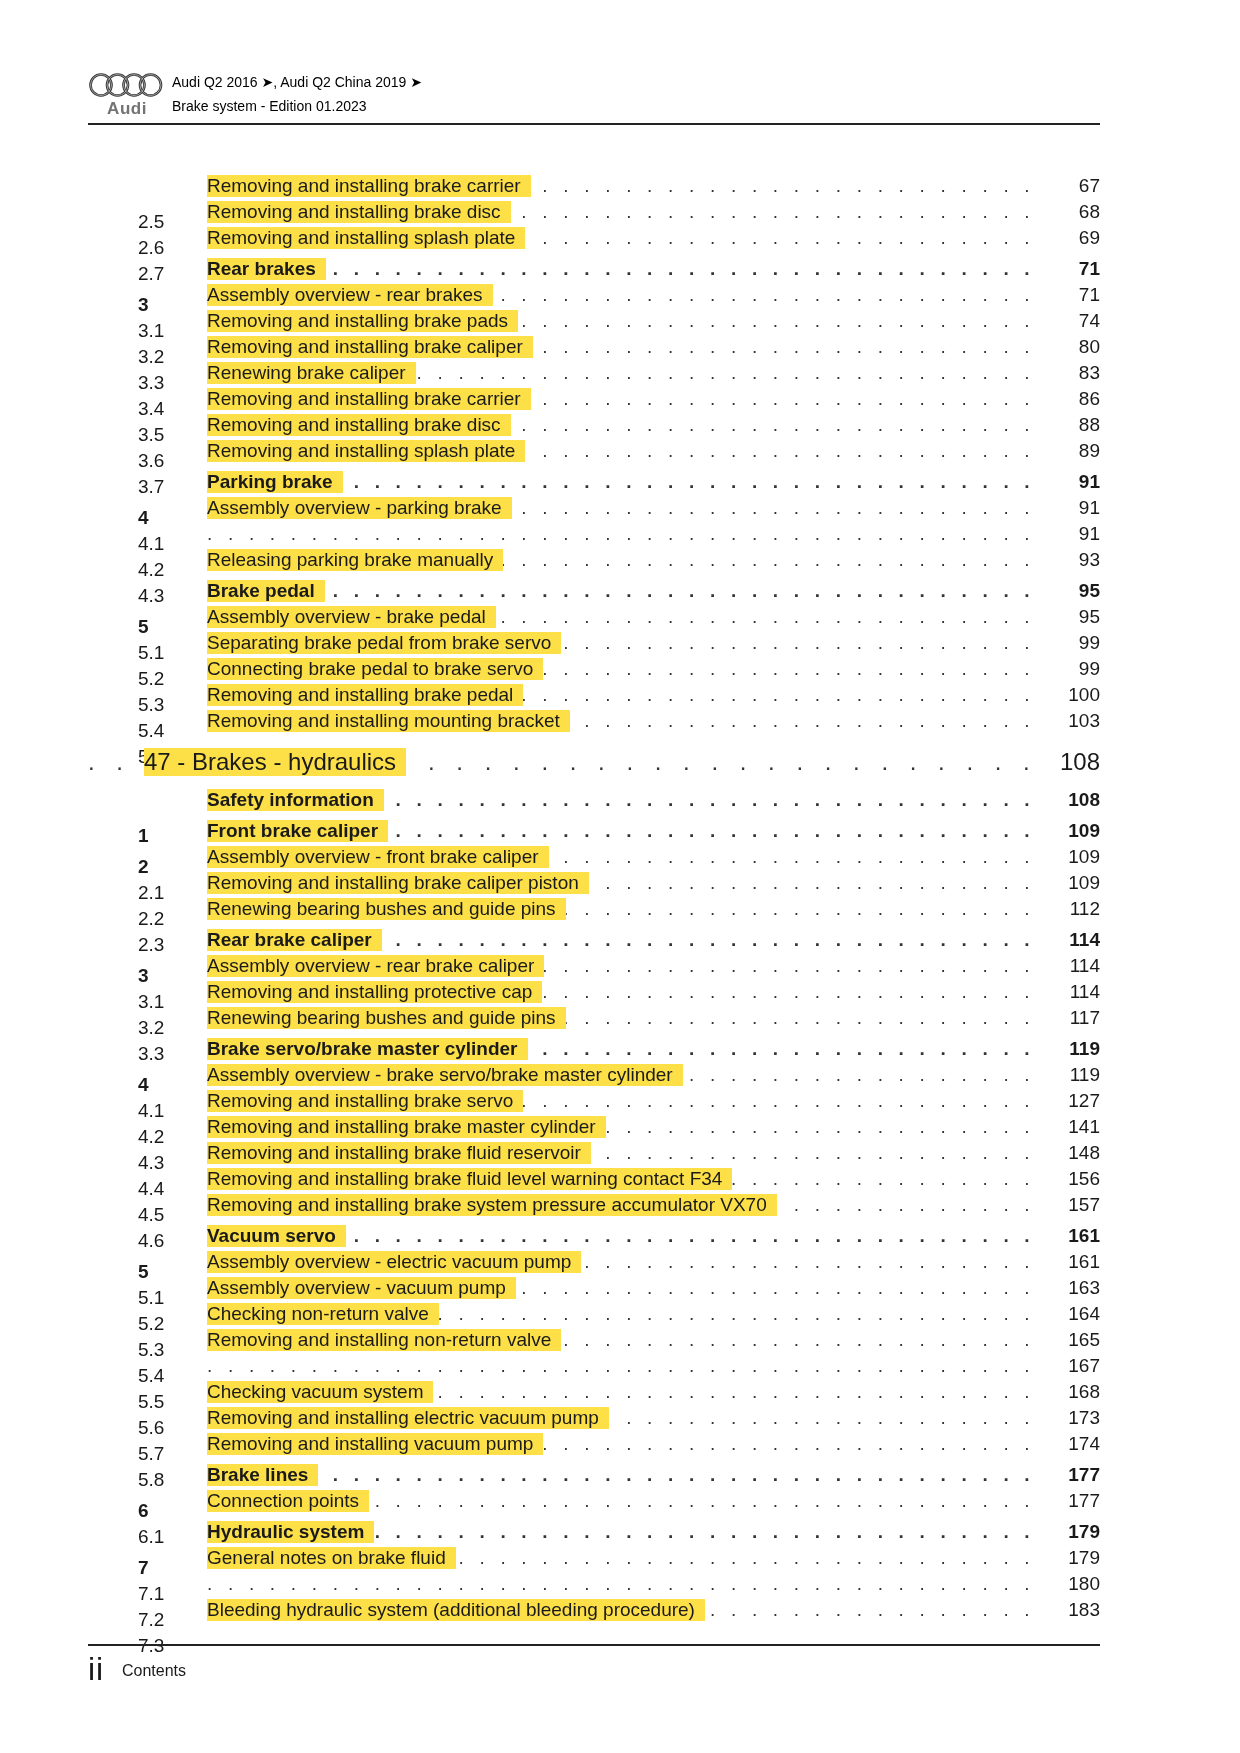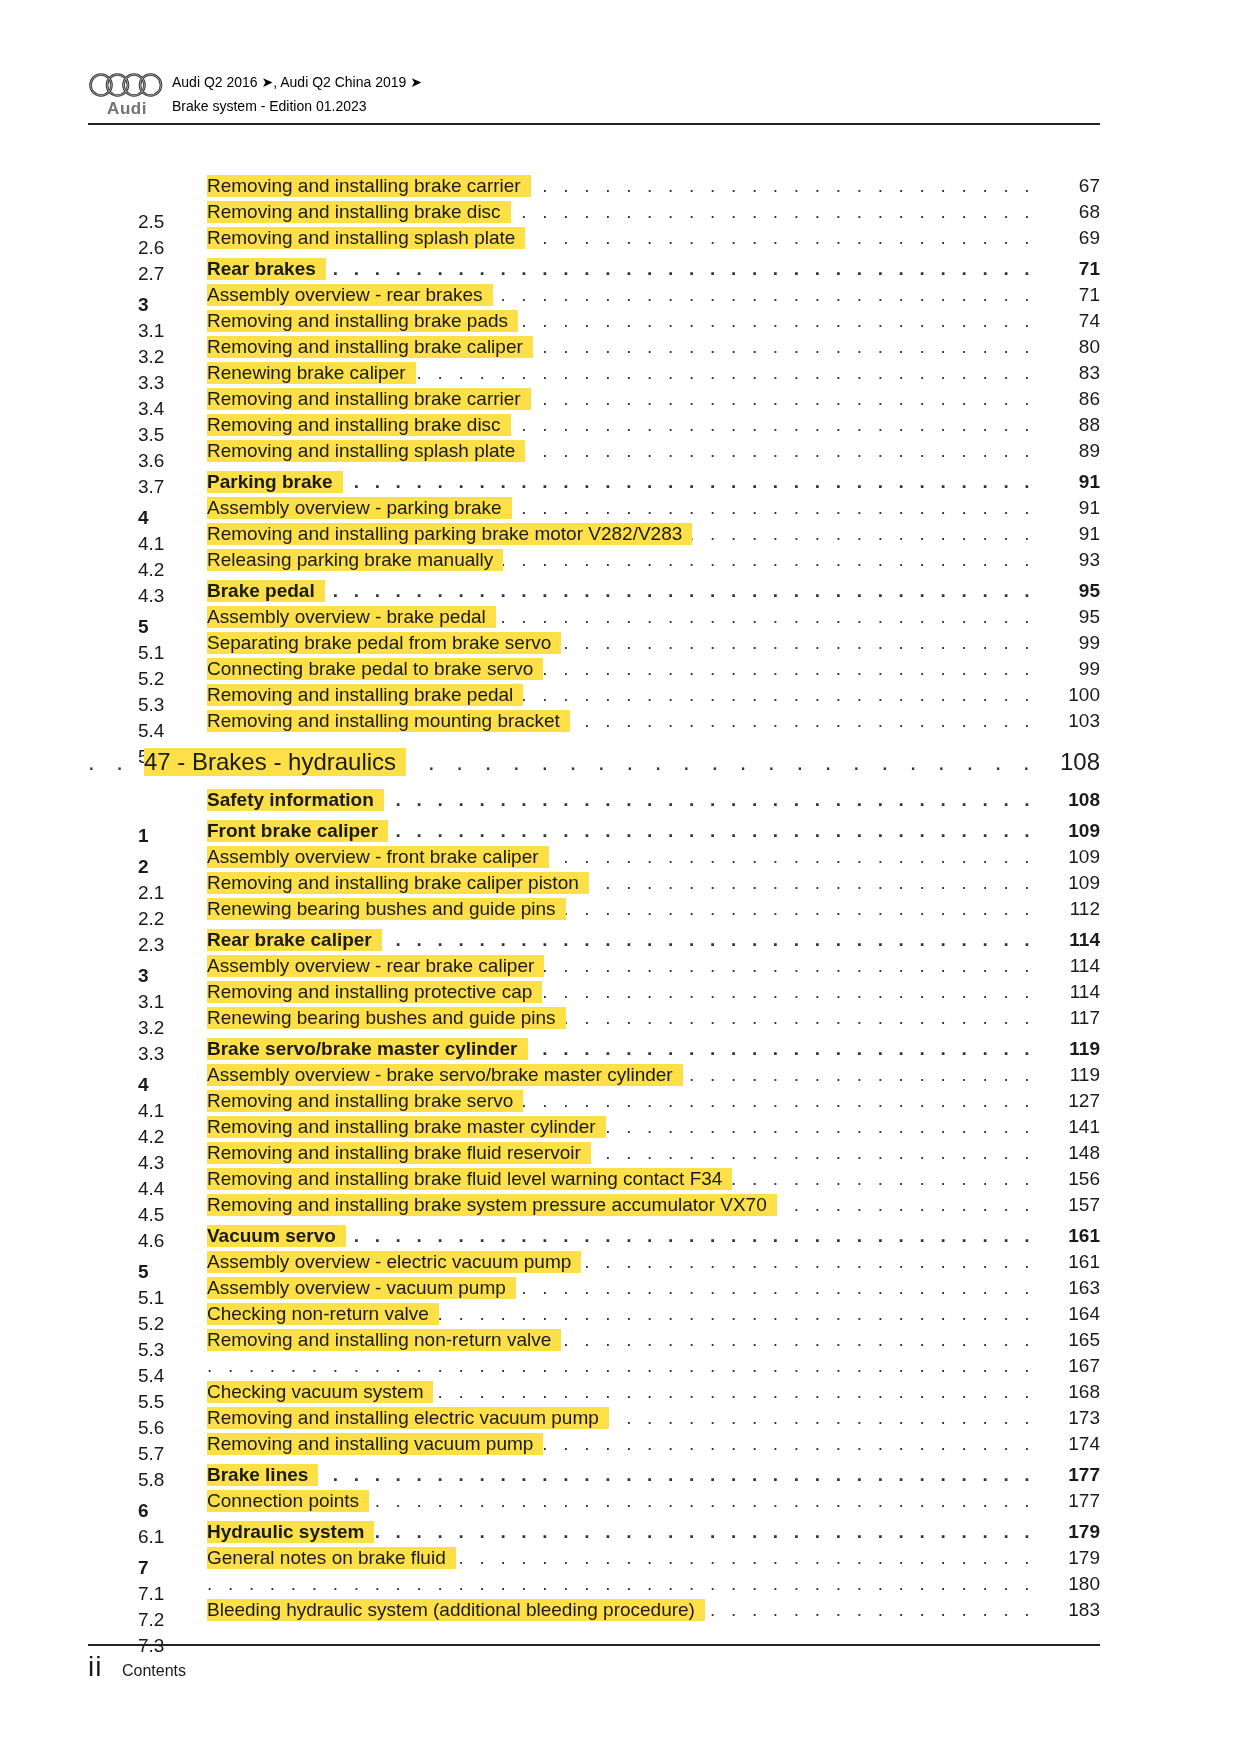--- a/index.html
+++ b/index.html
@@ -24,21 +24,21 @@
   .row .page { position: absolute; right: 0; top: 3px; text-align: right; }
   .row.section { margin-top: 5px; height: 26px; }
   .row.section .num, .row.section .title, .row.section .page { font-weight: bold; }
   .row.section .leader { font-weight: bold; }
   .row.chapter { height: 36px; margin-top: 12px; font-size: 24px; }
   .row.chapter .title { left: 8px; top: 3px; margin-left: 48px; }
   .row.chapter .leader { left: 0; right: 70px; top: 3px; letter-spacing: 7.5px; }
   .row.chapter .page { top: 3px; }
 
   .rule-bottom { position: absolute; left: 88px; top: 1644px; width: 1012px; height: 2px; background: #222; }
-  .footer-page { position: absolute; left: 88px; top: 1651px; font-size: 28px; letter-spacing: 1px; }
+  .footer-page { position: absolute; left: 88px; top: 1651px; font-size: 32px; letter-spacing: 1px; }
   .footer-label { position: absolute; left: 122px; top: 1662px; font-size: 16px; }
 </style>
 </head>
 <body>
 
 <div class="header">
   <div class="logo">
     <svg width="76" height="26" viewBox="0 0 76 26">
       <g fill="none" stroke="#333" stroke-width="2.6">
         <circle cx="13" cy="13" r="10.5"></circle>
@@ -135,21 +135,20 @@
     </div>
     <div class="row">
       <span class="num">4.1</span>
       <span class="leader"> . . . . . . . . . . . . . . . . . . . . . . . . . . . . . . . . . . . . . . . . . . . . . . . . . . . . . . . . . . . . . . . . . . . . . . . . . . . . . . . . . . . . . . . . . . . . . . . . . . . . . . . . . . . . . . . . . . . . . . . . . . . . . . . . . . . . . . . . . . . . . . . . . . . . . . . . . . . . . . . . . . . . . . . . . . . . . . . . . . . . . . . . . . . . . . . . . . . . . . . .</span>
       <span class="title">Assembly overview - parking brake</span>
       <span class="page">91</span>
     </div>
     <div class="row">
       <span class="num">4.2</span>
       <span class="leader"> . . . . . . . . . . . . . . . . . . . . . . . . . . . . . . . . . . . . . . . . . . . . . . . . . . . . . . . . . . . . . . . . . . . . . . . . . . . . . . . . . . . . . . . . . . . . . . . . . . . . . . . . . . . . . . . . . . . . . . . . . . . . . . . . . . . . . . . . . . . . . . . . . . . . . . . . . . . . . . . . . . . . . . . . . . . . . . . . . . . . . . . . . . . . . . . . . . . . . . . .</span>
-      <span class="title">Removing and installing parking brake motor V282/V283</span>
       <span class="page">91</span>
     </div>
     <div class="row">
       <span class="num">4.3</span>
       <span class="leader"> . . . . . . . . . . . . . . . . . . . . . . . . . . . . . . . . . . . . . . . . . . . . . . . . . . . . . . . . . . . . . . . . . . . . . . . . . . . . . . . . . . . . . . . . . . . . . . . . . . . . . . . . . . . . . . . . . . . . . . . . . . . . . . . . . . . . . . . . . . . . . . . . . . . . . . . . . . . . . . . . . . . . . . . . . . . . . . . . . . . . . . . . . . . . . . . . . . . . . . . .</span>
       <span class="title">Releasing parking brake manually</span>
       <span class="page">93</span>
     </div>
     <div class="row section">
       <span class="num">5</span>

